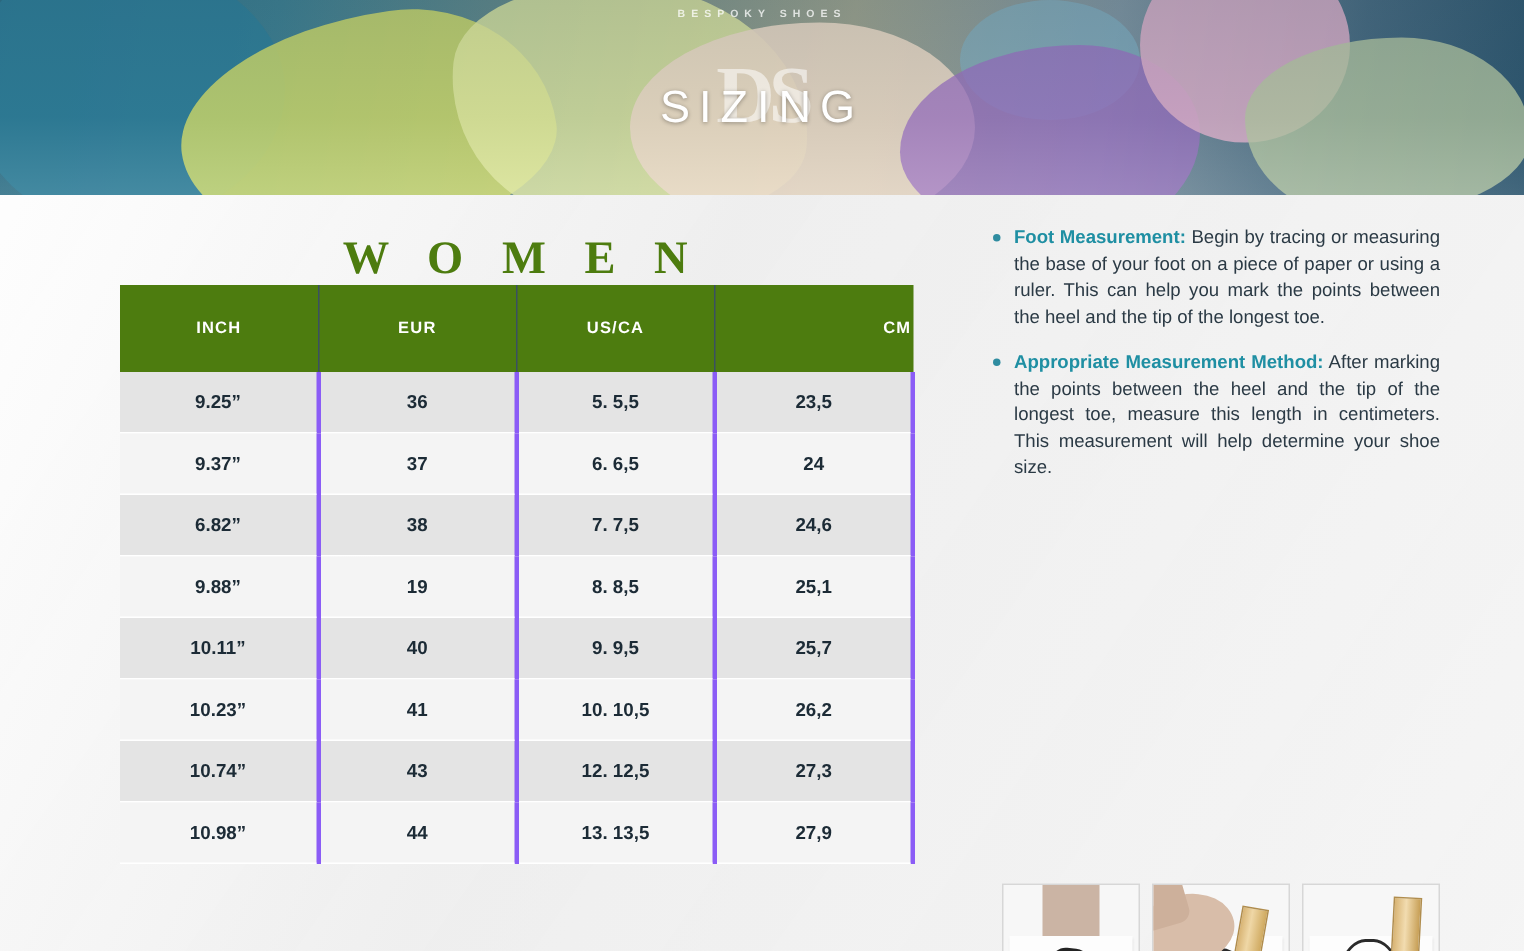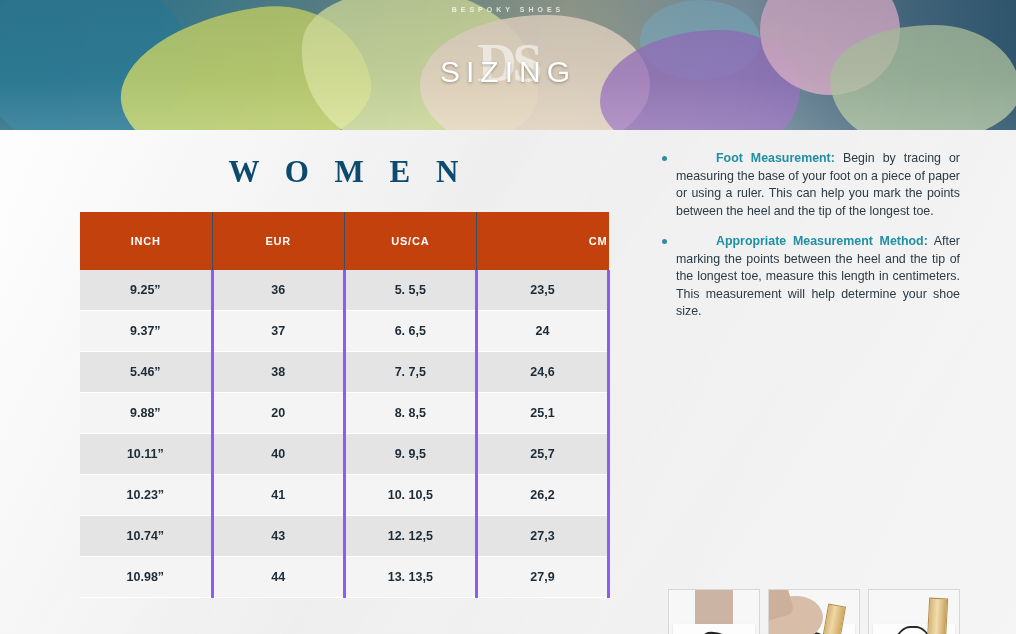--- a/index.html
+++ b/index.html
@@ -103,32 +103,31 @@
     left: 80px;
     top: 0;
     width: 530px;
   }
   .section-title {
     text-align: center;
     font-family: "Liberation Serif", serif;
     font-size: 31px;
     font-weight: 700;
     letter-spacing: 9px;
-    color: #0c4a6e;
+    color: #4d7c0f;
     margin-top: 24px;
-    margin-bottom: 22px;
     padding-left: 6px;
   }
   table.size-table {
     border-collapse: collapse;
     width: 530px;
     table-layout: fixed;
   }
   table.size-table th {
-    background: #c2410c;
+    background: #4d7c0f;
     color: #ffffff;
     font-size: 11px;
     font-weight: 700;
     letter-spacing: 0.8px;
     height: 56px;
     text-align: center;
     border-right: 1px solid #3a4f63;
   }
   table.size-table th:last-child { border-right: none; text-align: right; }
   table.size-table td {
@@ -170,21 +169,20 @@
     left: 2px;
     top: 6px;
     width: 5px;
     height: 5px;
     border-radius: 50%;
     background: #2f8ca0;
   }
   .note-lead {
     color: #1f8fa3;
     font-weight: 700;
-    margin-left: 40px;
   }
 
   
   .photo-strip {
     position: absolute;
     left: 668px;
     top: 459px;
     width: 292px;
     display: flex;
     gap: 8px;
@@ -336,28 +334,28 @@
             <td>5. 5,5</td>
             <td>23,5</td>
           </tr>
           <tr>
             <td>9.37”</td>
             <td>37</td>
             <td>6. 6,5</td>
             <td>24</td>
           </tr>
           <tr>
-            <td>5.46”</td>
+            <td>6.82”</td>
             <td>38</td>
             <td>7. 7,5</td>
             <td>24,6</td>
           </tr>
           <tr>
             <td>9.88”</td>
-            <td>20</td>
+            <td>19</td>
             <td>8. 8,5</td>
             <td>25,1</td>
           </tr>
           <tr>
             <td>10.11”</td>
             <td>40</td>
             <td>9. 9,5</td>
             <td>25,7</td>
           </tr>
           <tr>

